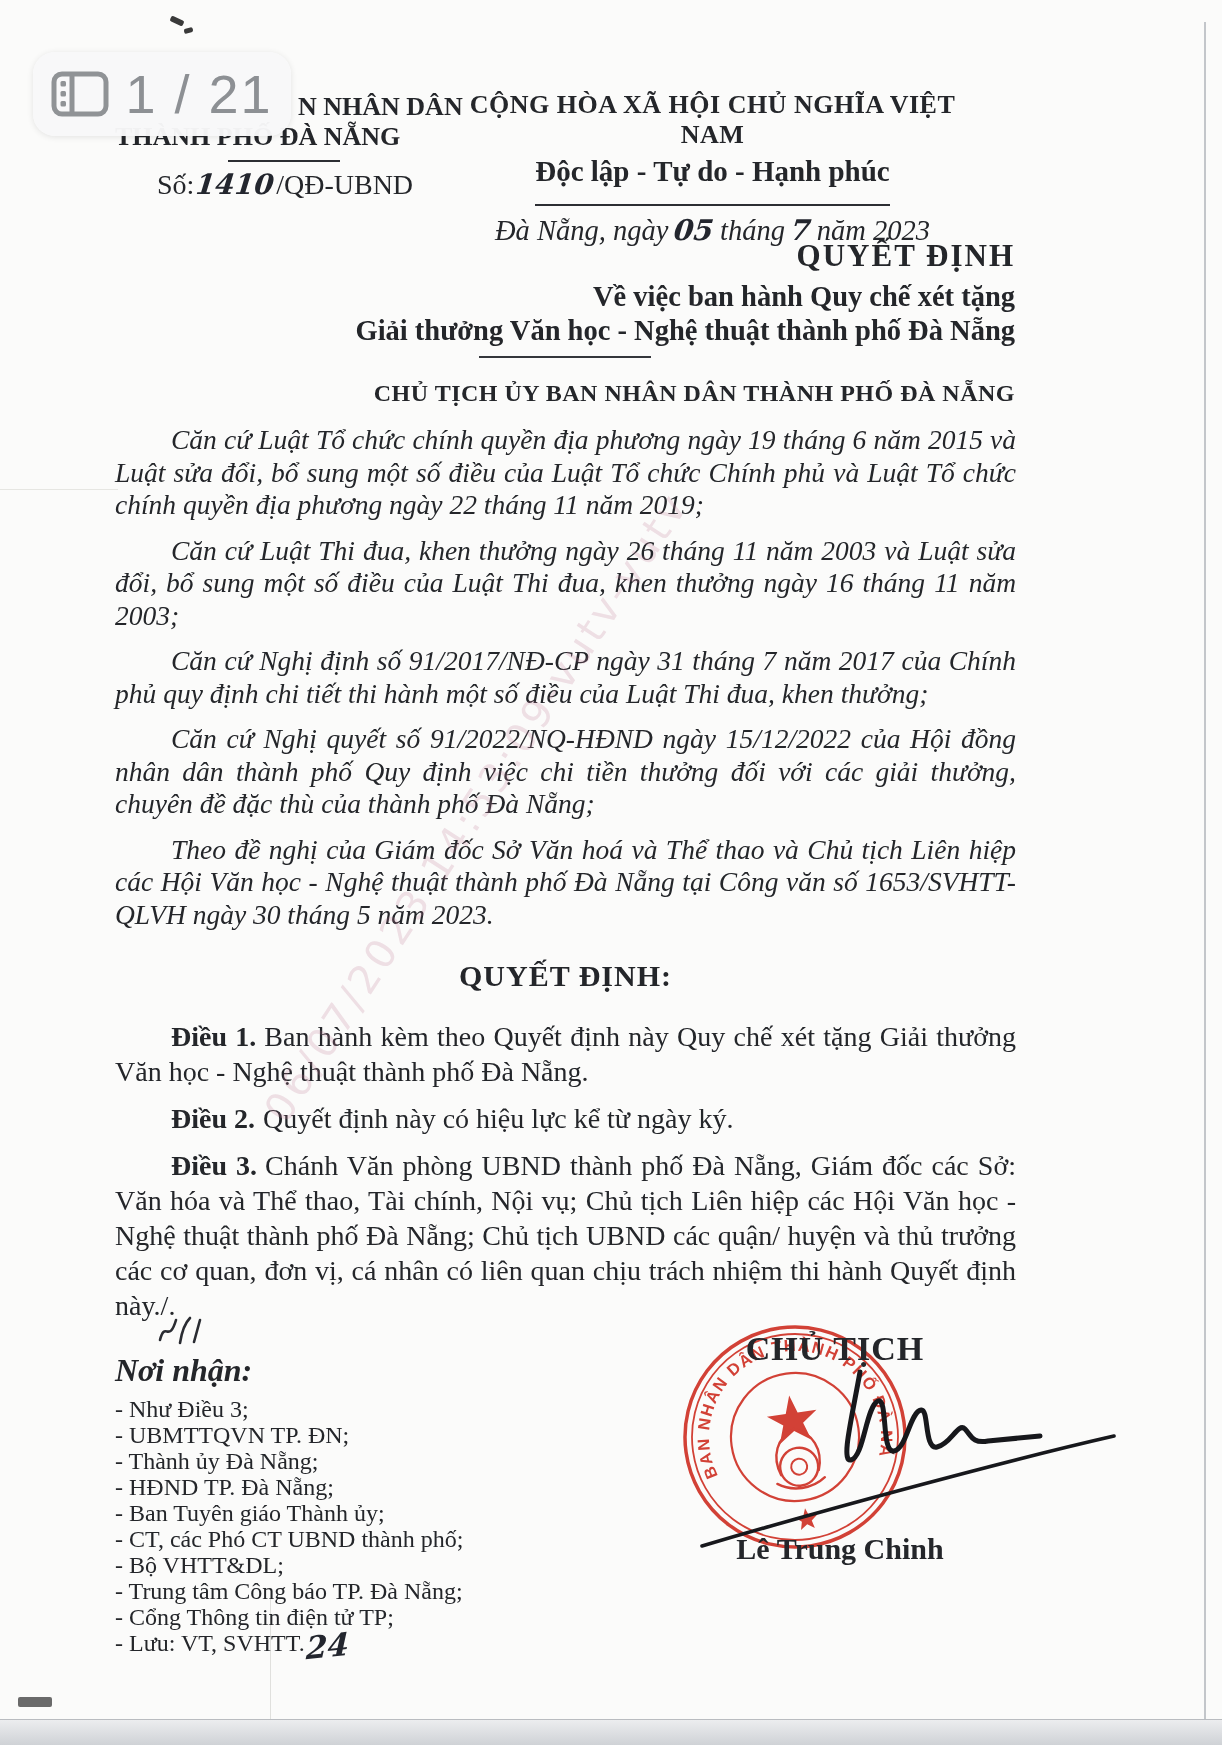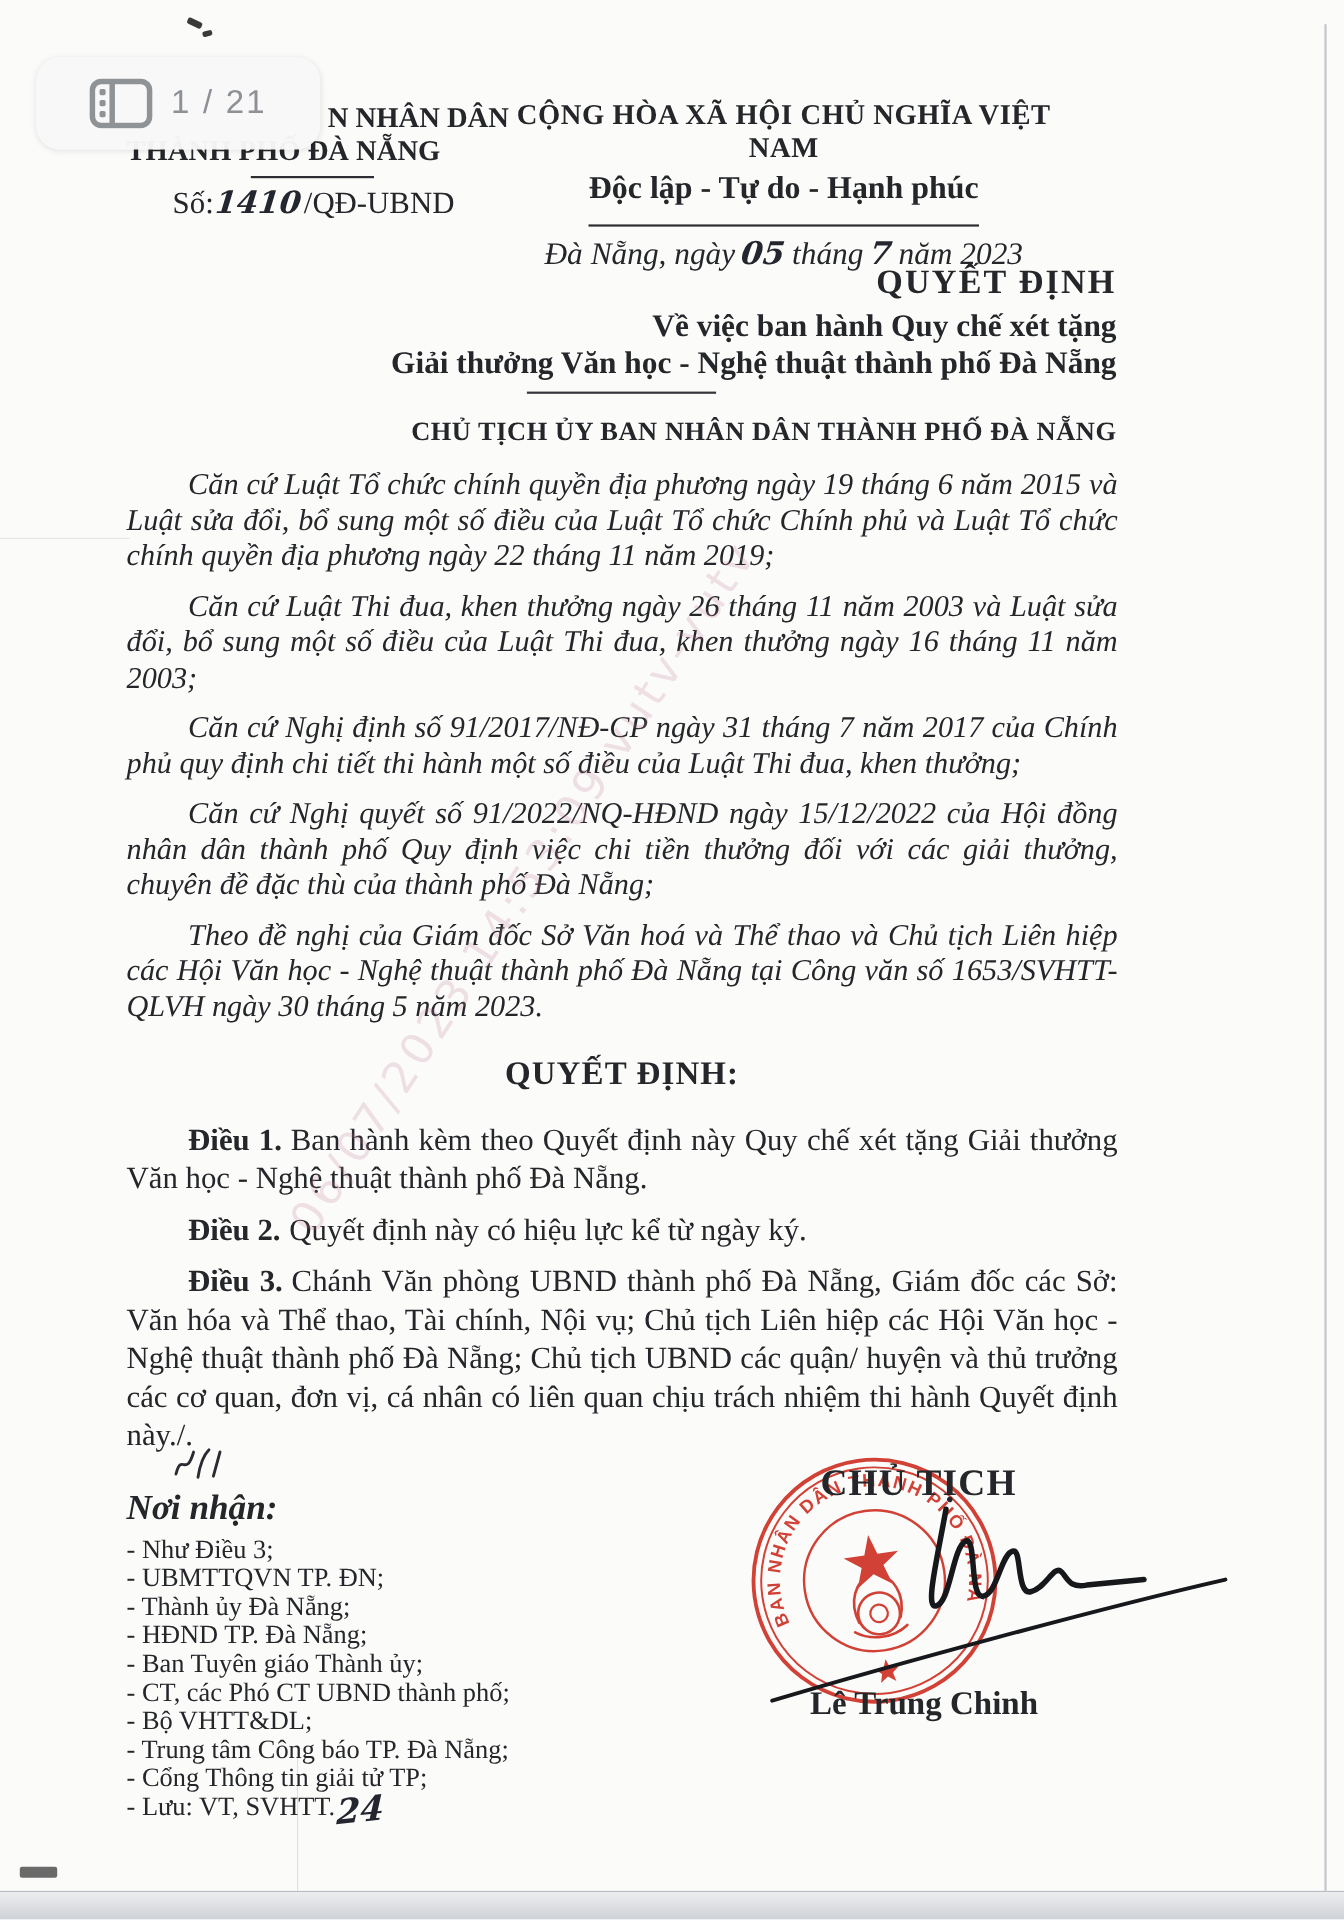--- a/index.html
+++ b/index.html
@@ -16,21 +16,21 @@
   
   .page-indicator {
     position:absolute; left:33px; top:52px;
     width:258px; height:84px;
     background:rgba(248,248,249,0.97);
     border-radius:22px;
     box-shadow:0 1px 6px rgba(0,0,0,0.10);
     display:flex; align-items:center; justify-content:center;
     gap:16px;
     font-family:"Liberation Sans","DejaVu Sans",sans-serif;
-    color:#8d9094; font-size:30px; font-weight:500; letter-spacing:2px;
+    color:#8d9094; font-size:54px; font-weight:500; letter-spacing:2px;
     z-index:40;
   }
   .bottom-strip {
     position:absolute; left:0; top:1719px; width:1222px; height:26px;
     background:linear-gradient(#ecedef,#cfd2d6);
     border-top:1px solid #b9bcc0;
     z-index:30;
   }
   .edge-right { position:absolute; left:1204px; top:22px; width:2px; height:1697px; background:#c3c6ca; }
   .artifact { position:absolute; background:#3a3a3a; border-radius:2px; }
@@ -160,21 +160,21 @@
   <div class="abs recipients">
     <div class="recip-head">Nơi nhận:</div>
     <div class="recip-item">- Như Điều 3;</div>
     <div class="recip-item">- UBMTTQVN TP. ĐN;</div>
     <div class="recip-item">- Thành ủy Đà Nẵng;</div>
     <div class="recip-item">- HĐND TP. Đà Nẵng;</div>
     <div class="recip-item">- Ban Tuyên giáo Thành ủy;</div>
     <div class="recip-item">- CT, các Phó CT UBND thành phố;</div>
     <div class="recip-item">- Bộ VHTT&amp;DL;</div>
     <div class="recip-item">- Trung tâm Công báo TP. Đà Nẵng;</div>
-    <div class="recip-item">- Cổng Thông tin giải tử TP;</div>
+    <div class="recip-item">- Cổng Thông tin điện tử TP;</div>
     <div class="recip-item">- Lưu: VT, SVHTT.</div>
   </div>
   <div class="abs hw hw-24">24</div>
 
   <div class="abs sig-title">CHỦ TỊCH</div>
 
   <svg class="abs seal" viewBox="0 0 228 228">
     <g transform="rotate(-8 114 114)" fill="none" stroke="#cf3226">
       <circle cx="114" cy="114" r="110" stroke-width="3.5"></circle>
       <circle cx="114" cy="114" r="103" stroke-width="1.8"></circle>

